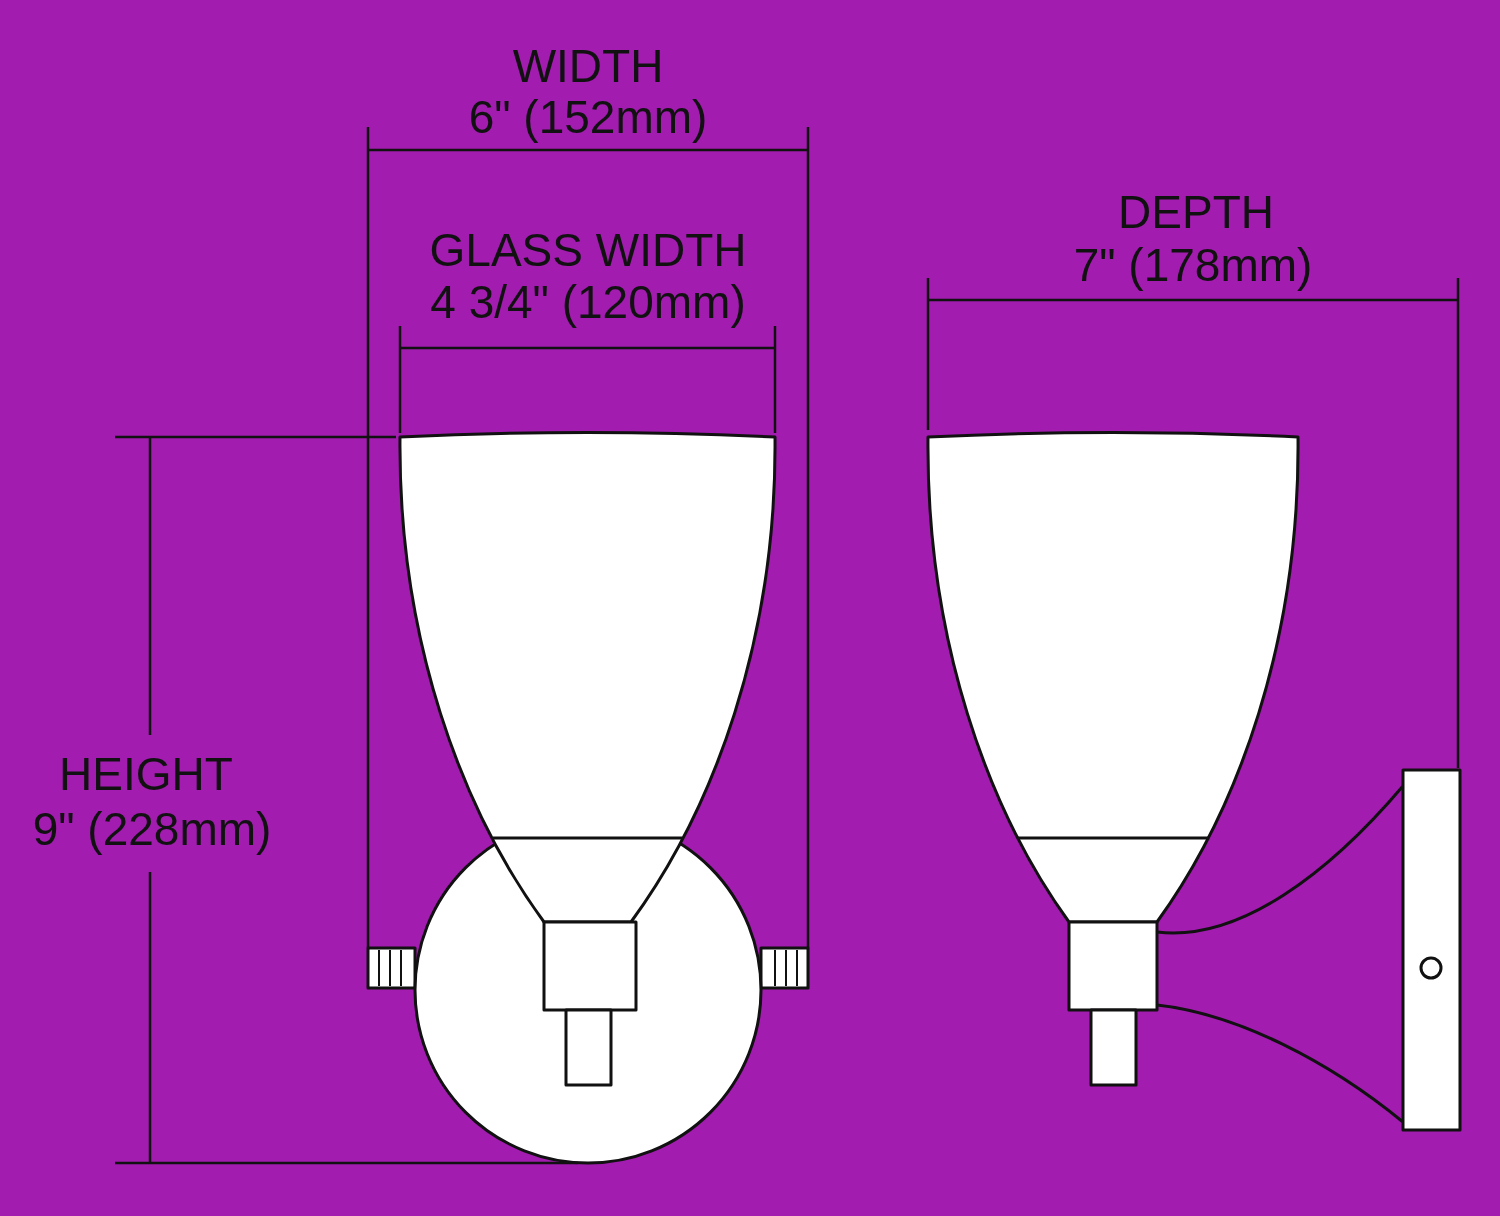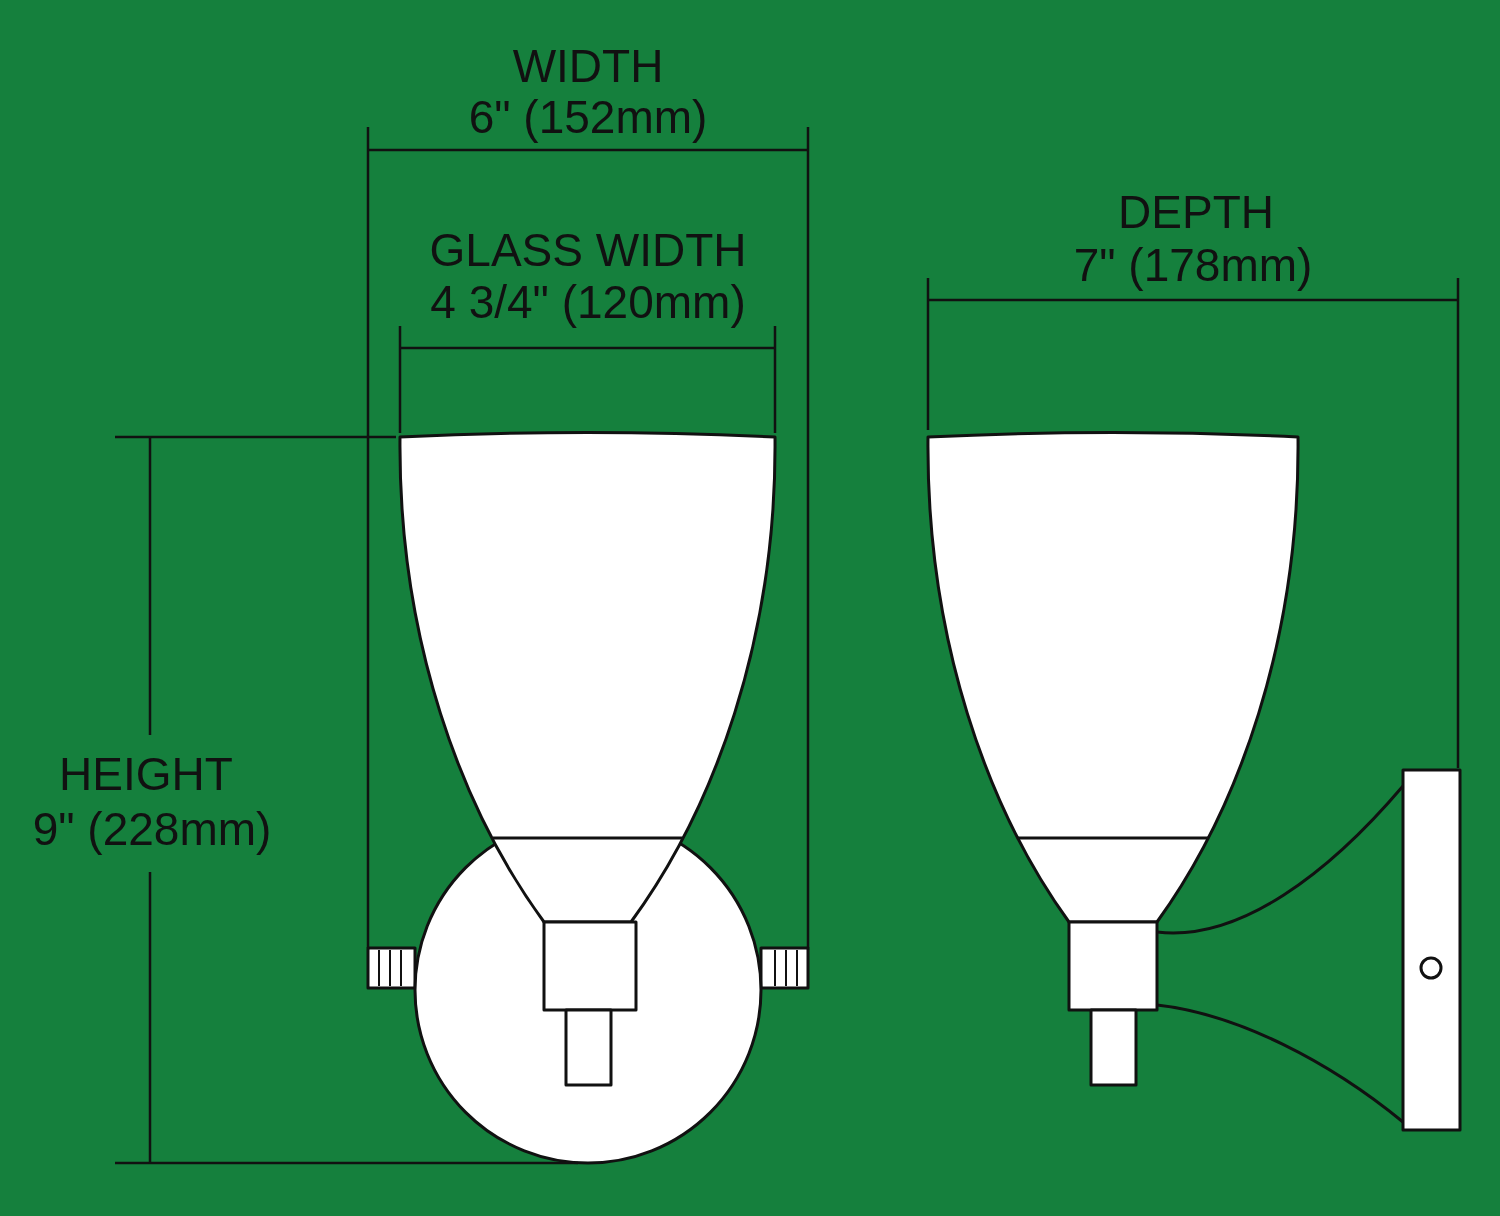--- a/index.html
+++ b/index.html
@@ -4,21 +4,21 @@
 <style>
   html, body {
     margin: 0;
     padding: 0;
     background: #ffffff;
   }
   .canvas {
     position: relative;
     width: 1500px;
     height: 1216px;
-    background: #15803d;
+    background: #a21caf;
     overflow: hidden;
     font-family: "Liberation Sans", sans-serif;
   }
   svg { display: block; }
   .outline {
     fill: none;
     stroke: #111111;
     stroke-width: 3;
     stroke-linecap: butt;
     stroke-linejoin: round;

